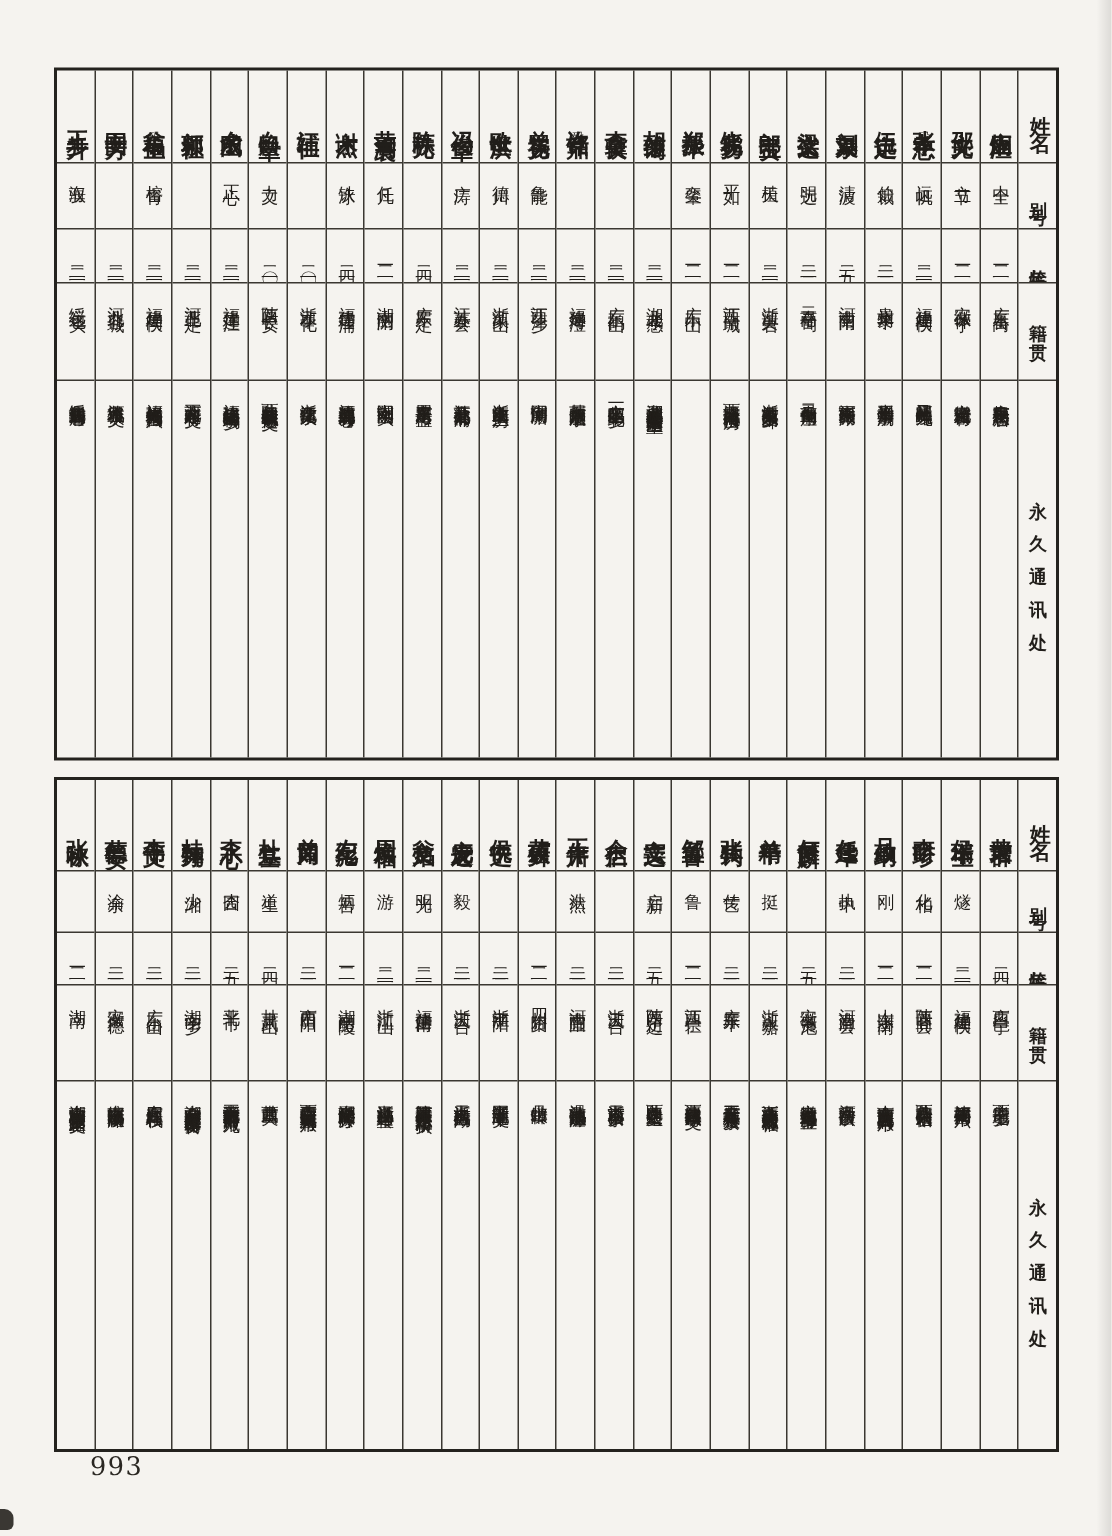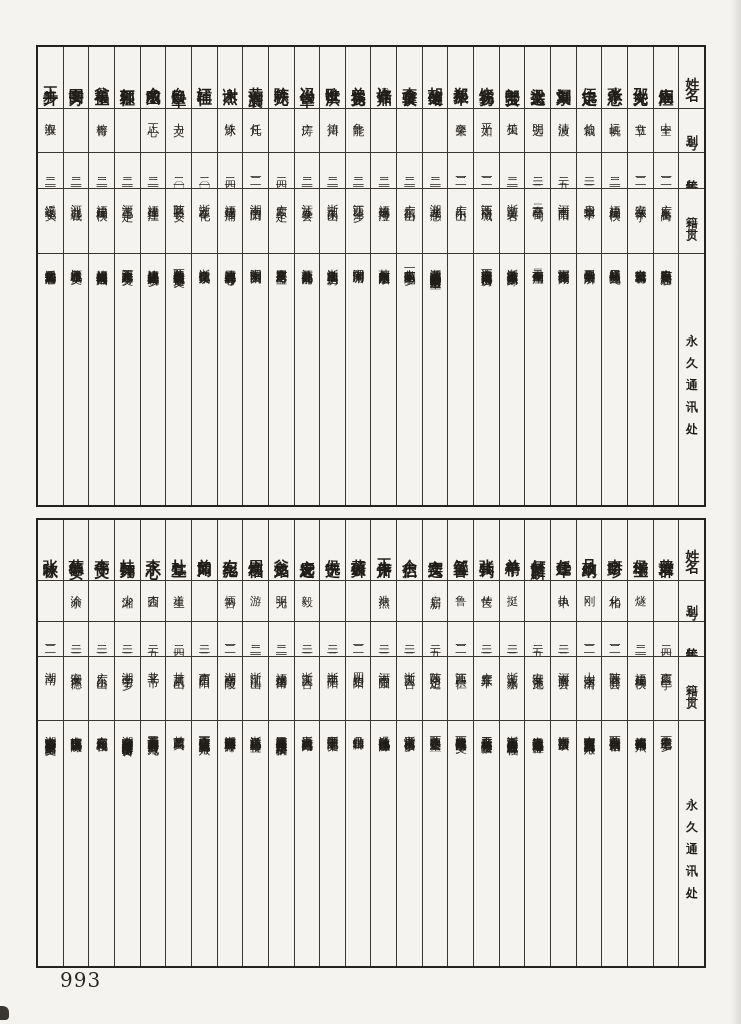--- a/index.html
+++ b/index.html
@@ -75,21 +75,21 @@
   
   .hc { text-align:center; padding-top:0; font-weight:bold; }
   .hc-name   { font-size:14px; letter-spacing:11px; }
   .hc-alias  { font-size:12px; letter-spacing:5px; }
   .hc-age    { font-size:12px; letter-spacing:1px; }
   .hc-native { font-size:12px; letter-spacing:13px; }
   .hc-addr   { font-size:12px; letter-spacing:22px; }
 
   .pagenum {
     position:absolute; left:60px; top:968px;
-    font-size:20px; letter-spacing:1px; color:#2a2722;
+    font-size:17px; letter-spacing:1px; color:#2a2722;
     font-family:"DejaVu Serif","Liberation Serif",serif;
   }
 </style>
 </head>
 <body>
 
 <div class="sheet">
   <div class="rtable t1">
       <div class="col header-col">
         <div class="cell c-name hc hc-name"><span>姓名</span></div>

